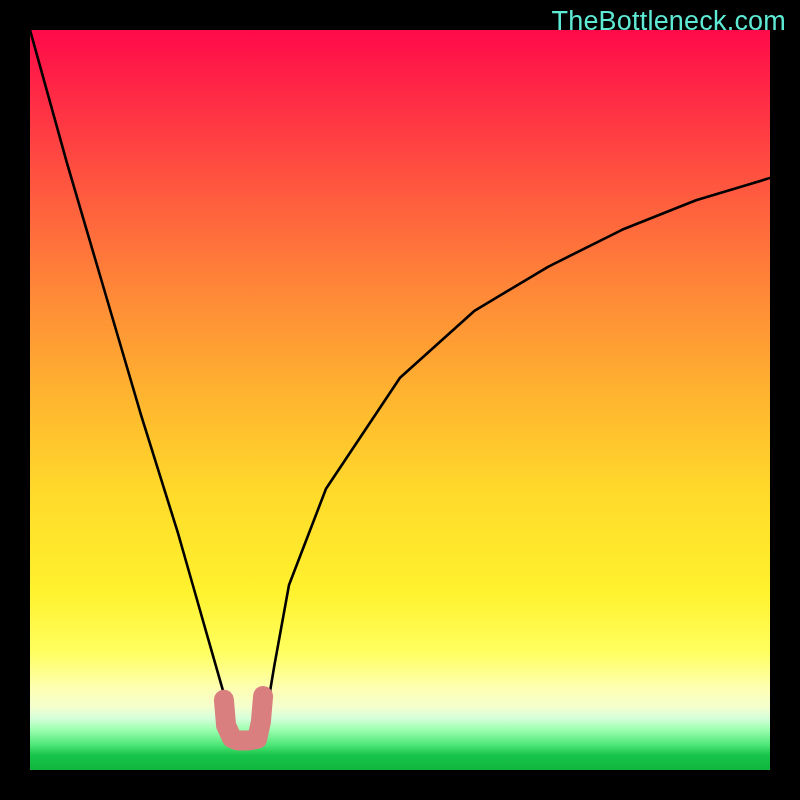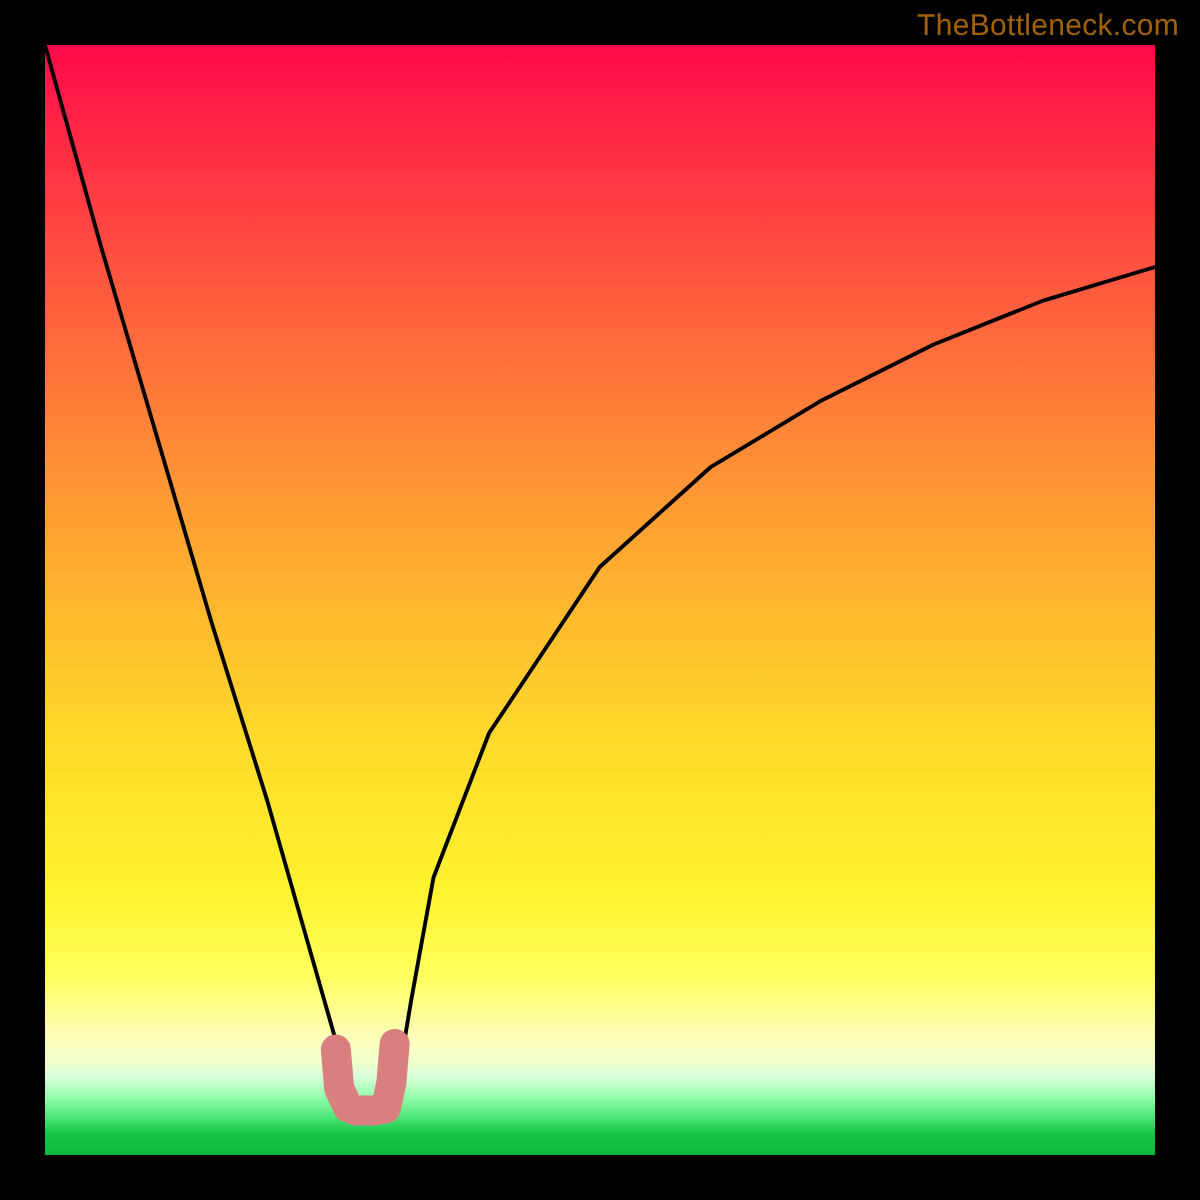--- a/index.html
+++ b/index.html
@@ -14,22 +14,22 @@
   .frame {
     position: relative;
     width: 800px;
     height: 800px;
     background: #000;
   }
   .watermark {
     position: absolute;
     top: 6px;
     right: 14px;
-    color: #a16207;
-    font-size: 20px;
+    color: #5eead4;
+    font-size: 27px;
     font-weight: 500;
     letter-spacing: 0.2px;
     z-index: 10;
   }
   .plot-area {
     position: absolute;
     left: 30px;
     top: 30px;
     width: 740px;
     height: 740px;

